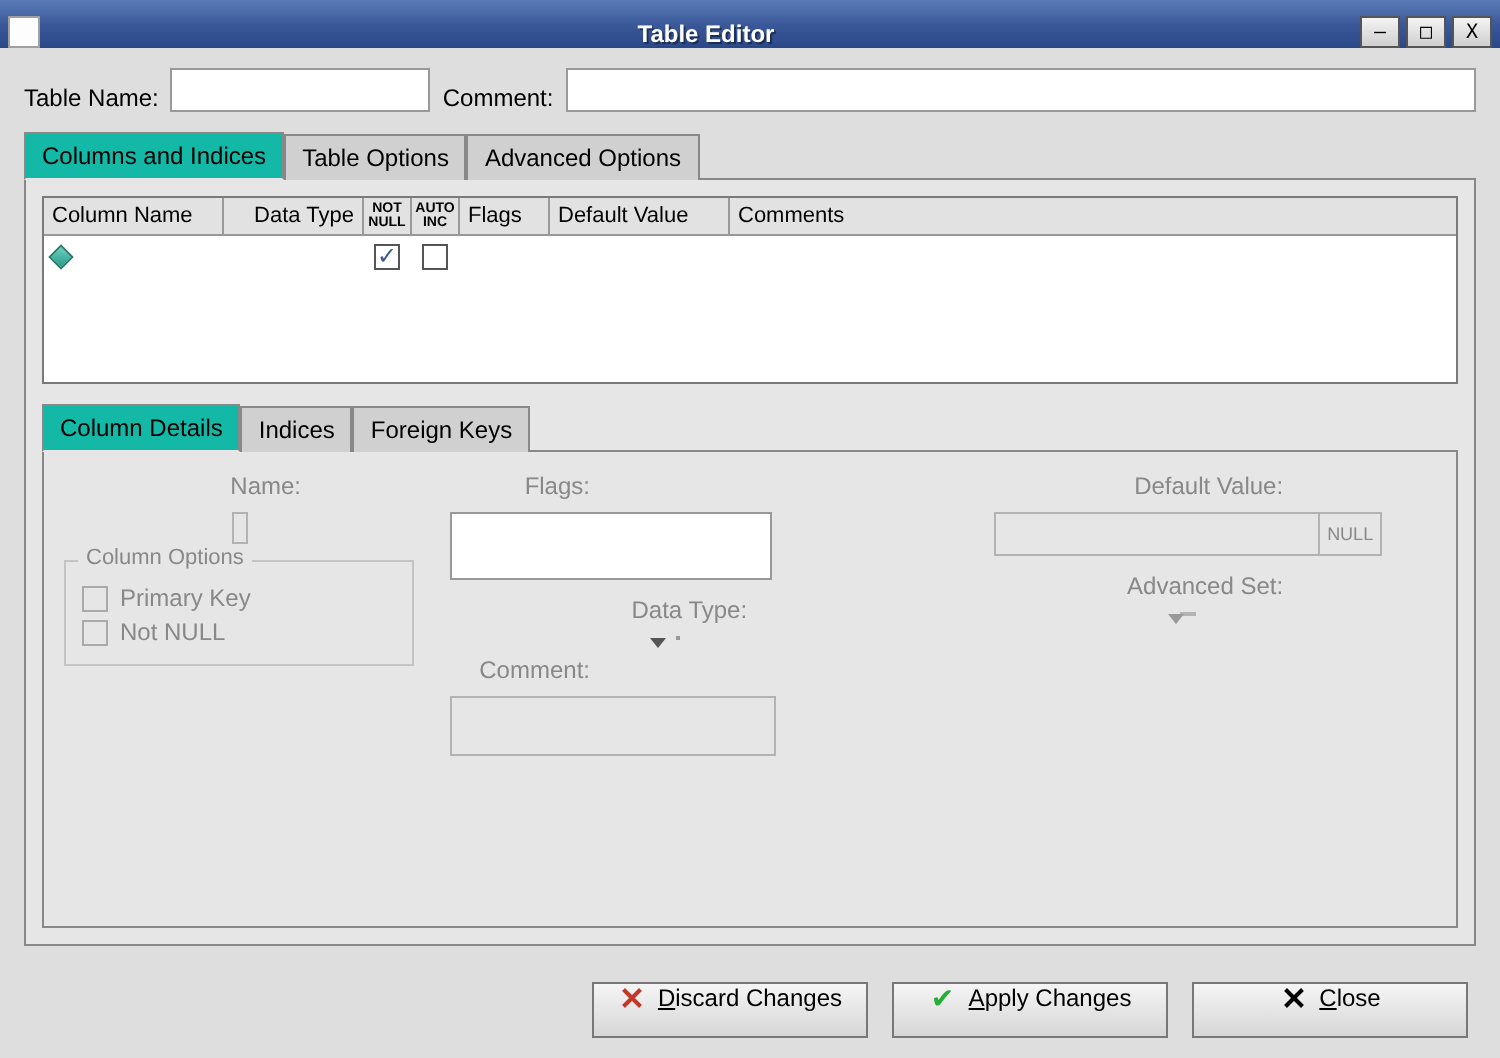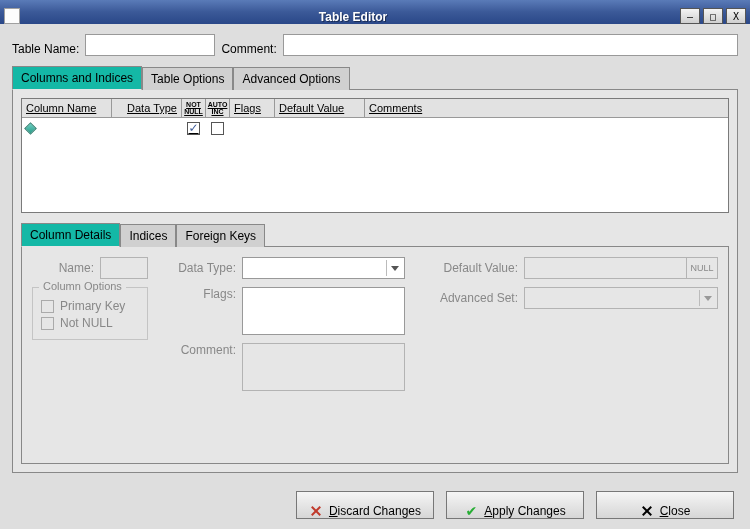--- a/index.html
+++ b/index.html
@@ -99,25 +99,24 @@
     padding: 8px;
     flex: 1;
     display: flex;
     flex-direction: column;
   }
 
   
   .grid {
     border: 1px solid #7a7a7a;
     background: #fff;
-    height: 115px;
+    height: 94px;
     display: flex;
     flex-direction: column;
     margin-bottom: 10px;
-    text-decoration: underline;
   }
   .grid-head {
     display: flex;
     background: #e2e2e2;
     border-bottom: 1px solid #999;
   }
   .gh {
     border-right: 1px solid #999;
     padding: 3px 4px;
     font-size: 11px;
@@ -173,21 +172,21 @@
     background: #e6e6e6;
     padding: 10px;
     flex: 1;
     display: flex;
     gap: 18px;
   }
   .col-left { width: 175px; }
   .col-mid { flex: 1.1; }
   .col-right { flex: 1.2; }
 
-  .formrow { display: flex; align-items: center; margin-bottom: 8px; gap: 6px;}
+  .formrow { display: flex; align-items: center; margin-bottom: 8px; gap: 6px; flex-direction: column;}
   .formrow .lbl { width: 62px; text-align: right; color: #888; }
   .col-mid .formrow .lbl { width: 70px; }
   .col-right .formrow .lbl { width: 95px; }
   input.dis, .dis {
     background: #e6e6e6;
     border: 1px solid #b3b3b3;
     color: #888;
     height: 22px;
     padding: 0 3px;
     font: inherit;
@@ -257,21 +256,21 @@
     justify-content:flex-end;
     gap: 12px;
     padding: 10px 4px 0 4px;
     margin-top: 8px;
   }
   .btn {
     min-width: 138px;
     height: 28px;
     border: 1px solid #777;
     background: linear-gradient(to bottom, #f5f5f5, #d6d6d6);
-    display:flex; align-items:flex-end; justify-content:center;
+    display:flex; align-items:flex-start; justify-content:center;
     gap: 6px;
     cursor:pointer;
     padding: 0 12px;
   }
   .btn .ico { width:14px; height:14px; display:flex; align-items:center; justify-content:center; }
   .u { text-decoration: underline; }
 
   .xicon::before, .xicon::after {
     content:""; position:absolute; width:12px; height:2px; background:#000; top:6px; left:1px;
   }
@@ -375,36 +374,36 @@
               <span>Primary Key</span>
             </div>
           <div class="optrow">
               <div class="chk"></div>
               <span>Not NULL</span>
             </div>
         </div>
       </div>
 
       <div class="col-mid">
+        <div class="formrow" style="align-items:flex-start;">
+          <span class="lbl">Flags:</span>
+          <textarea class="flagsbox" style=""></textarea>
+        </div>
         <div class="formrow">
           <span class="lbl">Data Type:</span>
           <div class="combo">
             <span></span>
             <span class="arrow">
                 <svg width="8" height="5">
                   <path d="M0 0 L8 0 L4 5 Z"></path>
                 </svg>
               </span>
           </div>
         </div>
         <div class="formrow" style="align-items:flex-start;">
-          <span class="lbl">Flags:</span>
-          <textarea class="flagsbox" style=""></textarea>
-        </div>
-        <div class="formrow" style="align-items:flex-start;">
           <span class="lbl">Comment:</span>
           <textarea class="dis" disabled="" style=""></textarea>
         </div>
       </div>
 
       <div class="col-right">
         <div class="formrow">
           <span class="lbl">Default Value:</span>
           <div class="defwrap">
             <input class="dis" disabled="" value="" style="">

